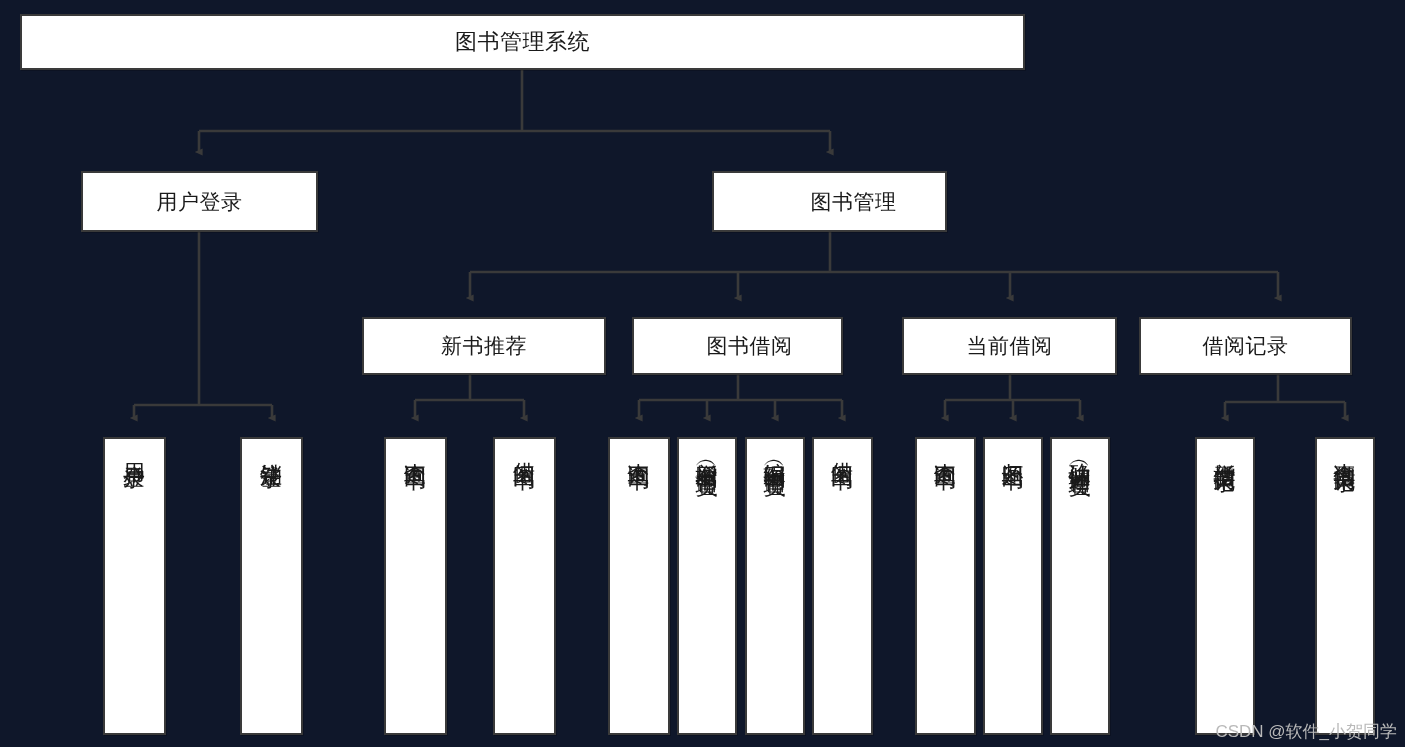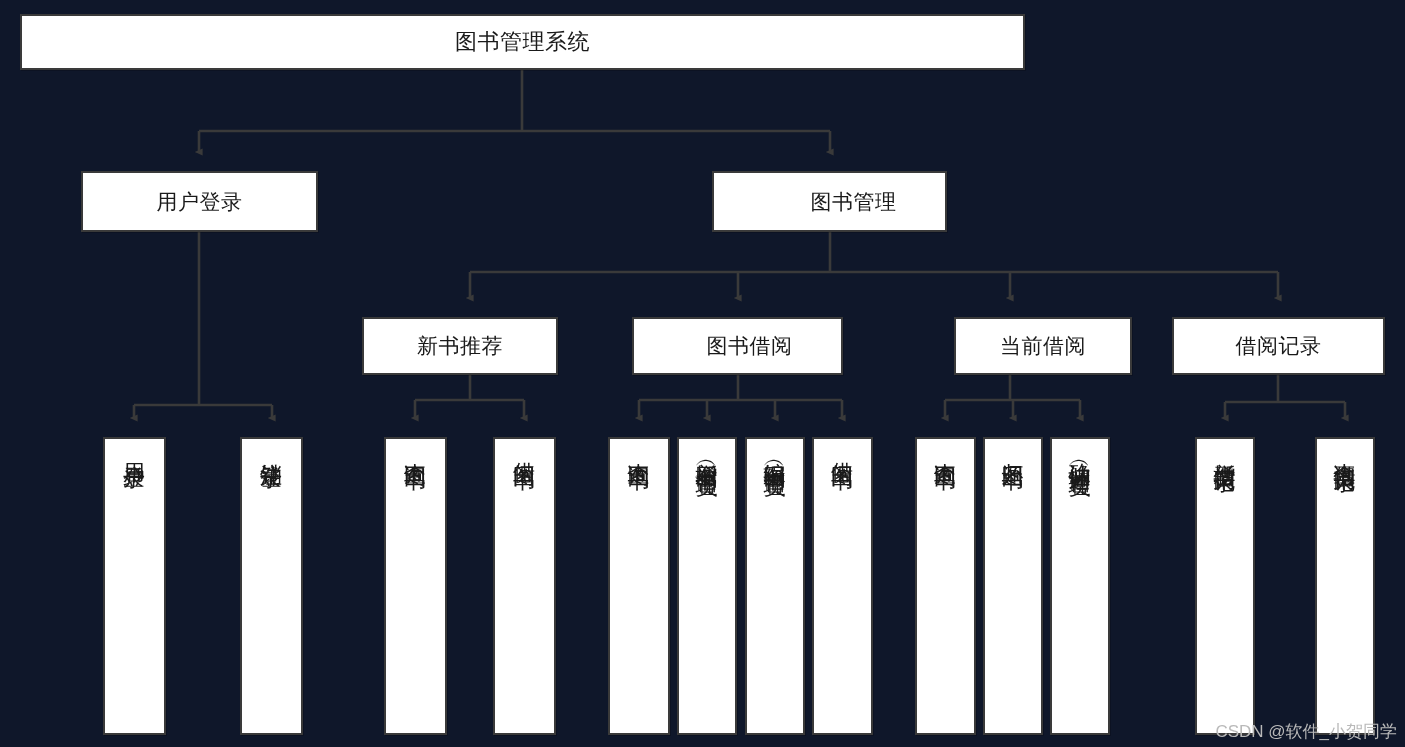--- a/index.html
+++ b/index.html
@@ -134,30 +134,30 @@
     <span class="label">图书管理系统</span>
   </div>
 
   <div class="node h" style="left:81px; top:171px; width:237px; height:61px;">
     <span class="label">用户登录</span>
   </div>
   <div class="node h" style="left:712px; top:171px; width:235px; height:61px;padding-left:48px;">
     <span class="label">图书管理</span>
   </div>
 
-  <div class="node h" style="left:362px; top:317px; width:196px; height:58px;">
+  <div class="node h" style="left:362px; top:317px; width:244px; height:58px;">
     <span class="label">新书推荐</span>
   </div>
   <div class="node h" style="left:632px; top:317px; width:211px; height:58px;padding-left:24px;">
     <span class="label">图书借阅</span>
   </div>
-  <div class="node h" style="left:954px; top:317px; width:178px; height:58px;">
+  <div class="node h" style="left:902px; top:317px; width:215px; height:58px;">
     <span class="label">当前借阅</span>
   </div>
-  <div class="node h" style="left:1172px; top:317px; width:213px; height:58px;">
+  <div class="node h" style="left:1139px; top:317px; width:213px; height:58px;">
     <span class="label">借阅记录</span>
   </div>
 
   <div class="node v" style="left:103px; top:437px; width:63px; height:298px;">
     <span class="label">用户登录</span>
   </div>
   <div class="node v" style="left:240px; top:437px; width:63px; height:298px;">
     <span class="label">注销登录</span>
   </div>
 

